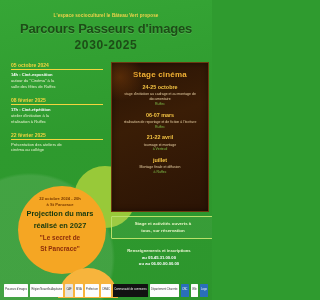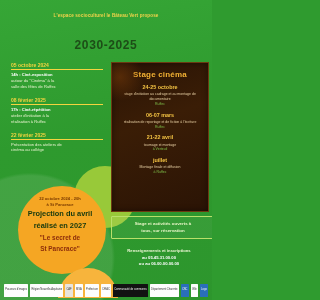--- a/index.html
+++ b/index.html
@@ -126,20 +126,21 @@
 </head>
 <body>
 
 <div class="poster">
 
   <div class="blob-lime"></div>
   <div class="blob-orange"></div>
   <div class="blob-orange2"></div>
 
   <div class="kicker">L'espace socioculturel le Bâteau Vert propose</div>
+  <div class="title">Parcours Passeurs d'images</div>
   <div class="years">2030-2025</div>
 
   <div class="left">
 
     <div class="ev">
       <span class="ev-date">05 octobre 2024</span>
       <span class="ev-line b">14h : Ciné-exposition</span>
       <span class="ev-line">autour du "Cinéma" à la</span>
       <span class="ev-line">salle des fêtes de Ruffec</span>
     </div>
@@ -155,21 +156,21 @@
       <span class="ev-date">22 février 2025</span>
       <span class="ev-line">Présentation des ateliers de</span>
       <span class="ev-line">cinéma au collège</span>
     </div>
 
   </div>
 
   <div class="film">
     <span class="film-date">22 octobre 2024 - 20h</span>
     <span class="film-date">à St Pancrace</span>
-    <span class="film-title">Projection du avril</span>
+    <span class="film-title">Projection du mars</span>
     <span class="film-title">réalisé en 2027</span>
     <span class="film-sub">"Le secret de</span>
     <span class="film-sub">St Pancrace"</span>
   </div>
 
   <div class="panel">
     <div class="panel-title">Stage cinéma</div>
 
     <div class="stage">
       <span class="stage-date">24-25 octobre</span>

